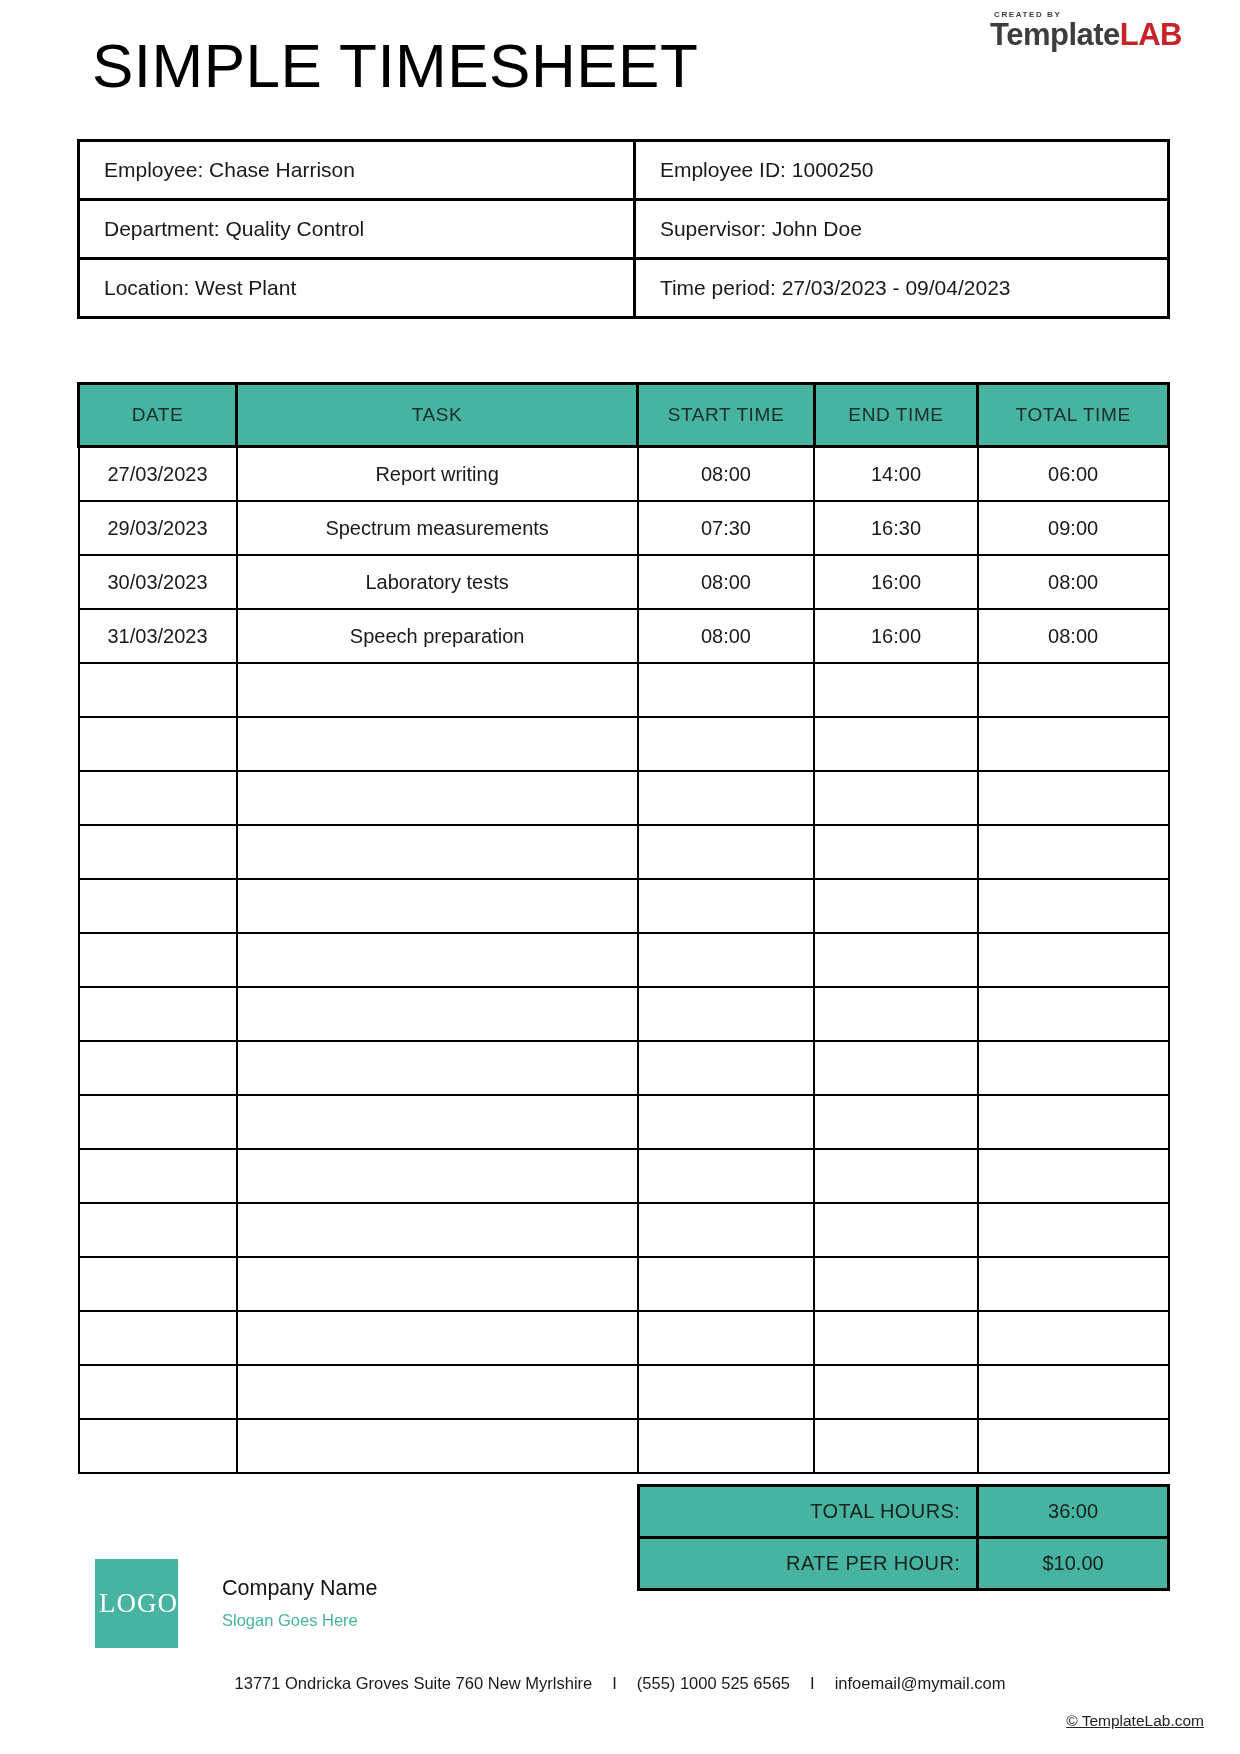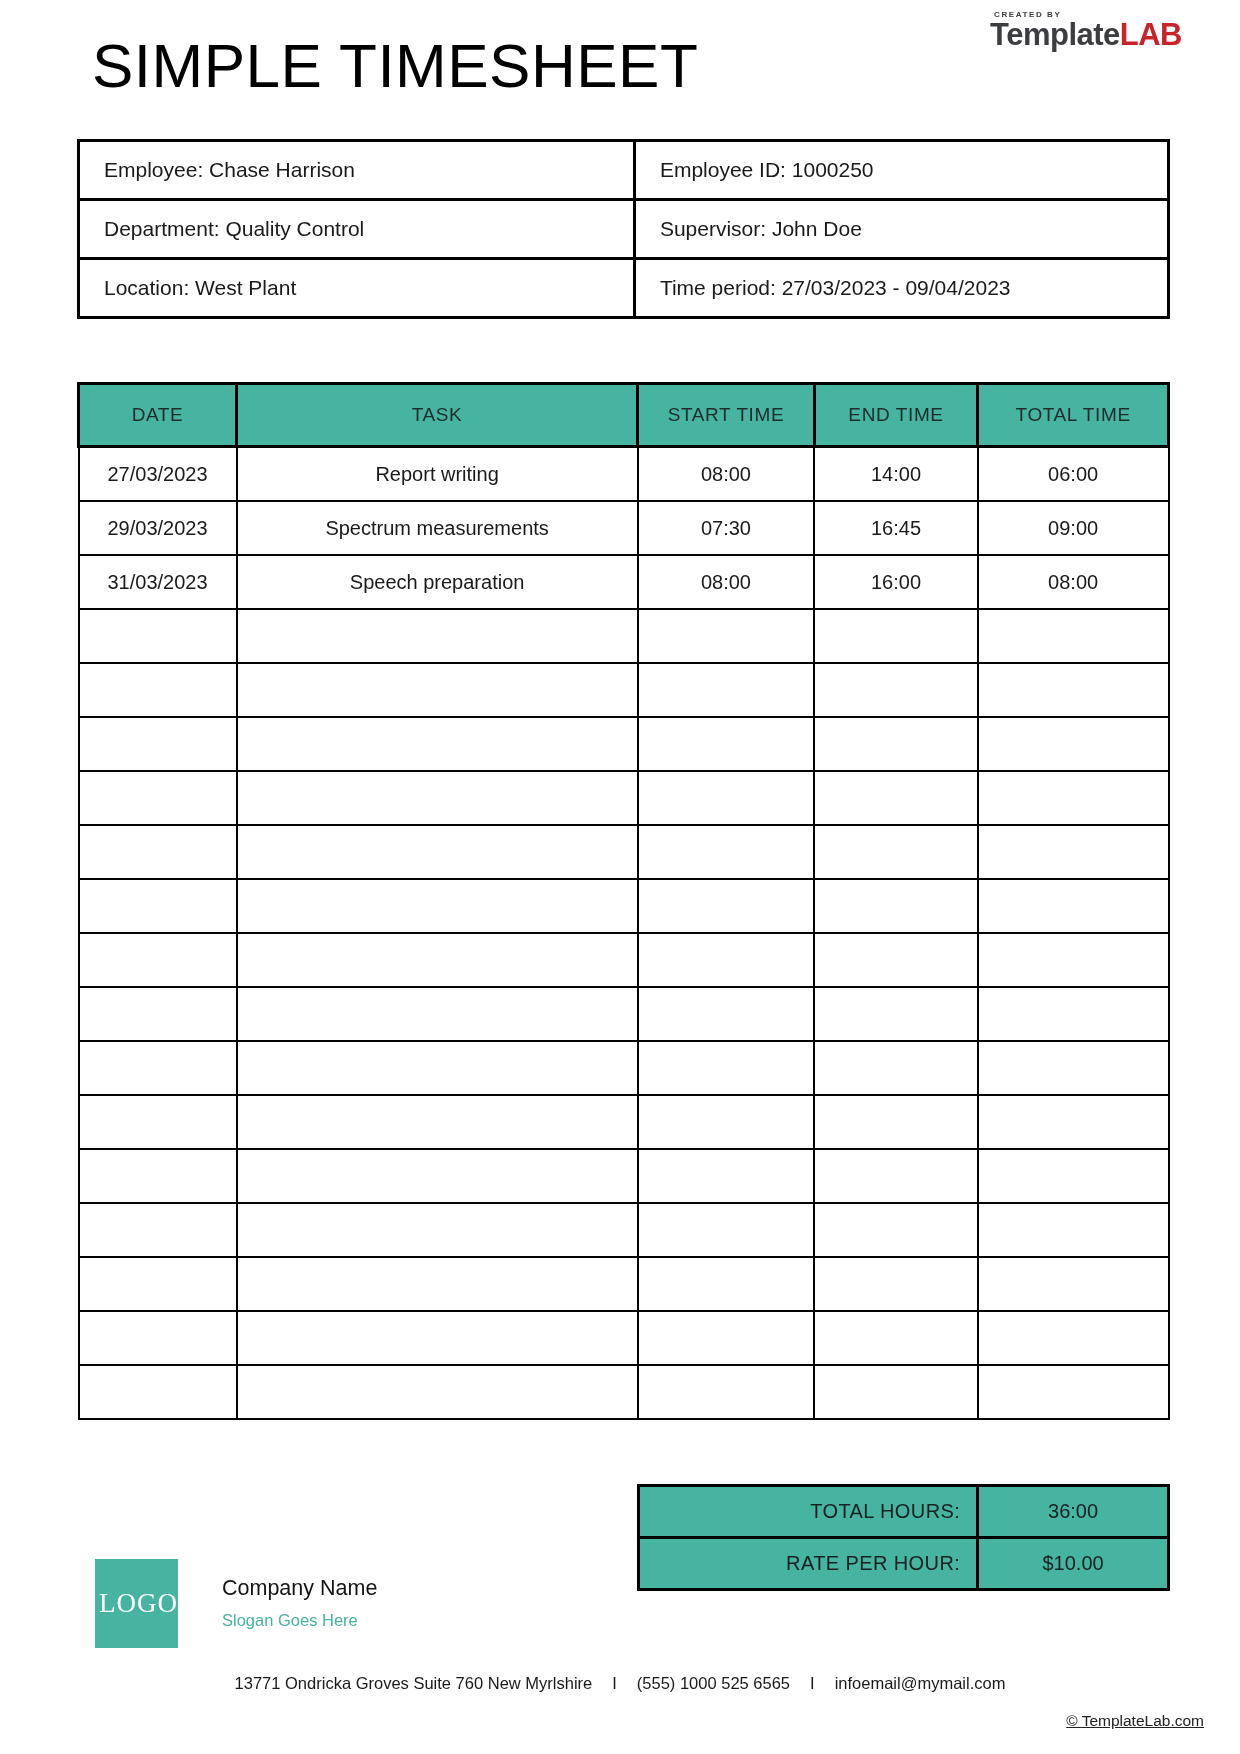--- a/index.html
+++ b/index.html
@@ -154,22 +154,29 @@
           <td>27/03/2023</td>
           <td>Report writing</td>
           <td>08:00</td>
           <td>14:00</td>
           <td>06:00</td>
         </tr>
         <tr>
           <td>29/03/2023</td>
           <td>Spectrum measurements</td>
           <td>07:30</td>
-          <td>16:45</td>
+          <td>16:30</td>
           <td>09:00</td>
+        </tr>
+        <tr>
+          <td>30/03/2023</td>
+          <td>Laboratory tests</td>
+          <td>08:00</td>
+          <td>16:00</td>
+          <td>08:00</td>
         </tr>
         <tr>
           <td>31/03/2023</td>
           <td>Speech preparation</td>
           <td>08:00</td>
           <td>16:00</td>
           <td>08:00</td>
         </tr>
         <tr>
           <td></td>

